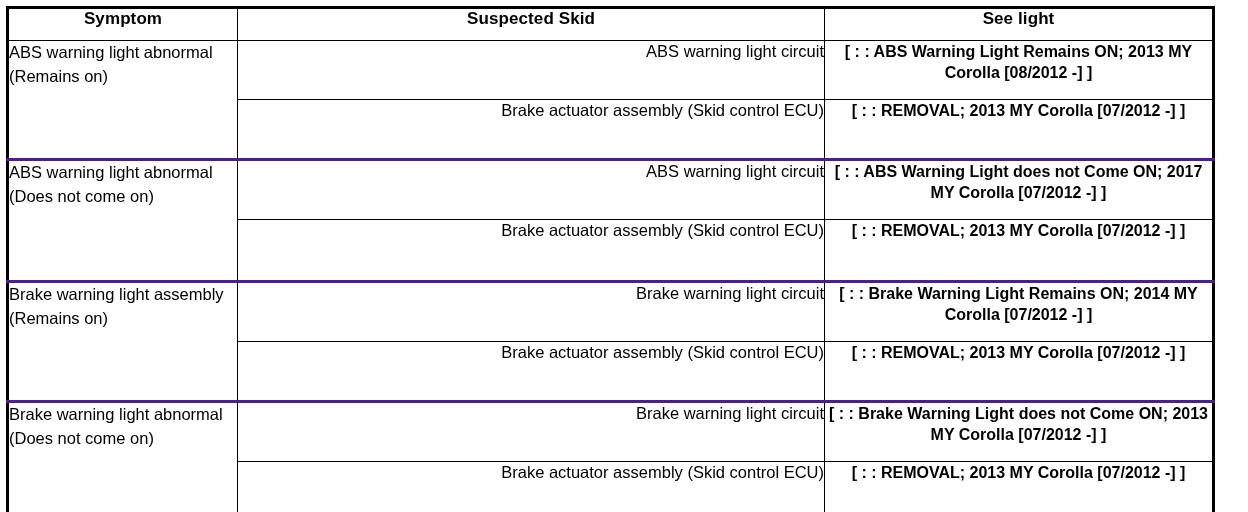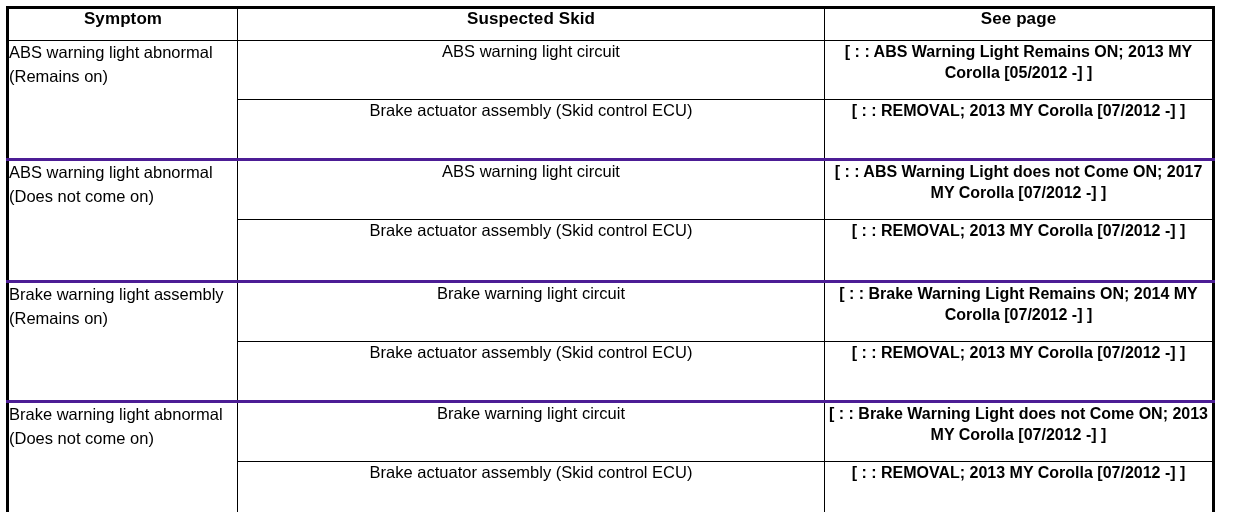--- a/index.html
+++ b/index.html
@@ -65,21 +65,21 @@
     line-height: 1.45;
     padding: 0 6px 0 9px;
     vertical-align: middle;
     text-align: left;
     margin-top: 39px;
   }
   td.area-cell {
     font-size: 16.5px;
     line-height: 1.3;
     padding: 7px 6px 0 7px;
-    text-align: center;
+    text-align: right;
     vertical-align: top;
   }
   td.page-cell {
     font-size: 16px;
     font-weight: bold;
     line-height: 1.32;
     padding: 8px 10px 6px 10px;
     text-align: center;
     vertical-align: top;
   }
@@ -95,30 +95,30 @@
     <colgroup>
       <col class="c-symptom">
       <col class="c-area">
       <col class="c-page">
     </colgroup>
 
     <thead>
       <tr>
         <th>Symptom</th>
         <th>Suspected Skid</th>
-        <th>See page</th>
+        <th>See light</th>
       </tr>
     </thead>
 
     <tbody>
 
       <tr class="group-start">
         <td class="symptom-cell" rowspan="2">ABS warning light abnormal (Remains on)</td>
         <td class="area-cell row-tall">ABS warning light circuit</td>
-        <td class="page-cell row-tall">[ : : ABS Warning Light Remains ON; 2013 MY Corolla [05/2012 -] ]</td>
+        <td class="page-cell row-tall">[ : : ABS Warning Light Remains ON; 2013 MY Corolla [08/2012 -] ]</td>
       </tr>
       <tr>
         <td class="area-cell row-tall">Brake actuator assembly (Skid control ECU)</td>
         <td class="page-cell row-tall">[ : : REMOVAL; 2013 MY Corolla [07/2012 -] ]</td>
       </tr>
 
       <tr class="group-start">
         <td class="symptom-cell" rowspan="2">ABS warning light abnormal (Does not come on)</td>
         <td class="area-cell row-tall">ABS warning light circuit</td>
         <td class="page-cell row-tall">[ : : ABS Warning Light does not Come ON; 2017 MY Corolla [07/2012 -] ]</td>

